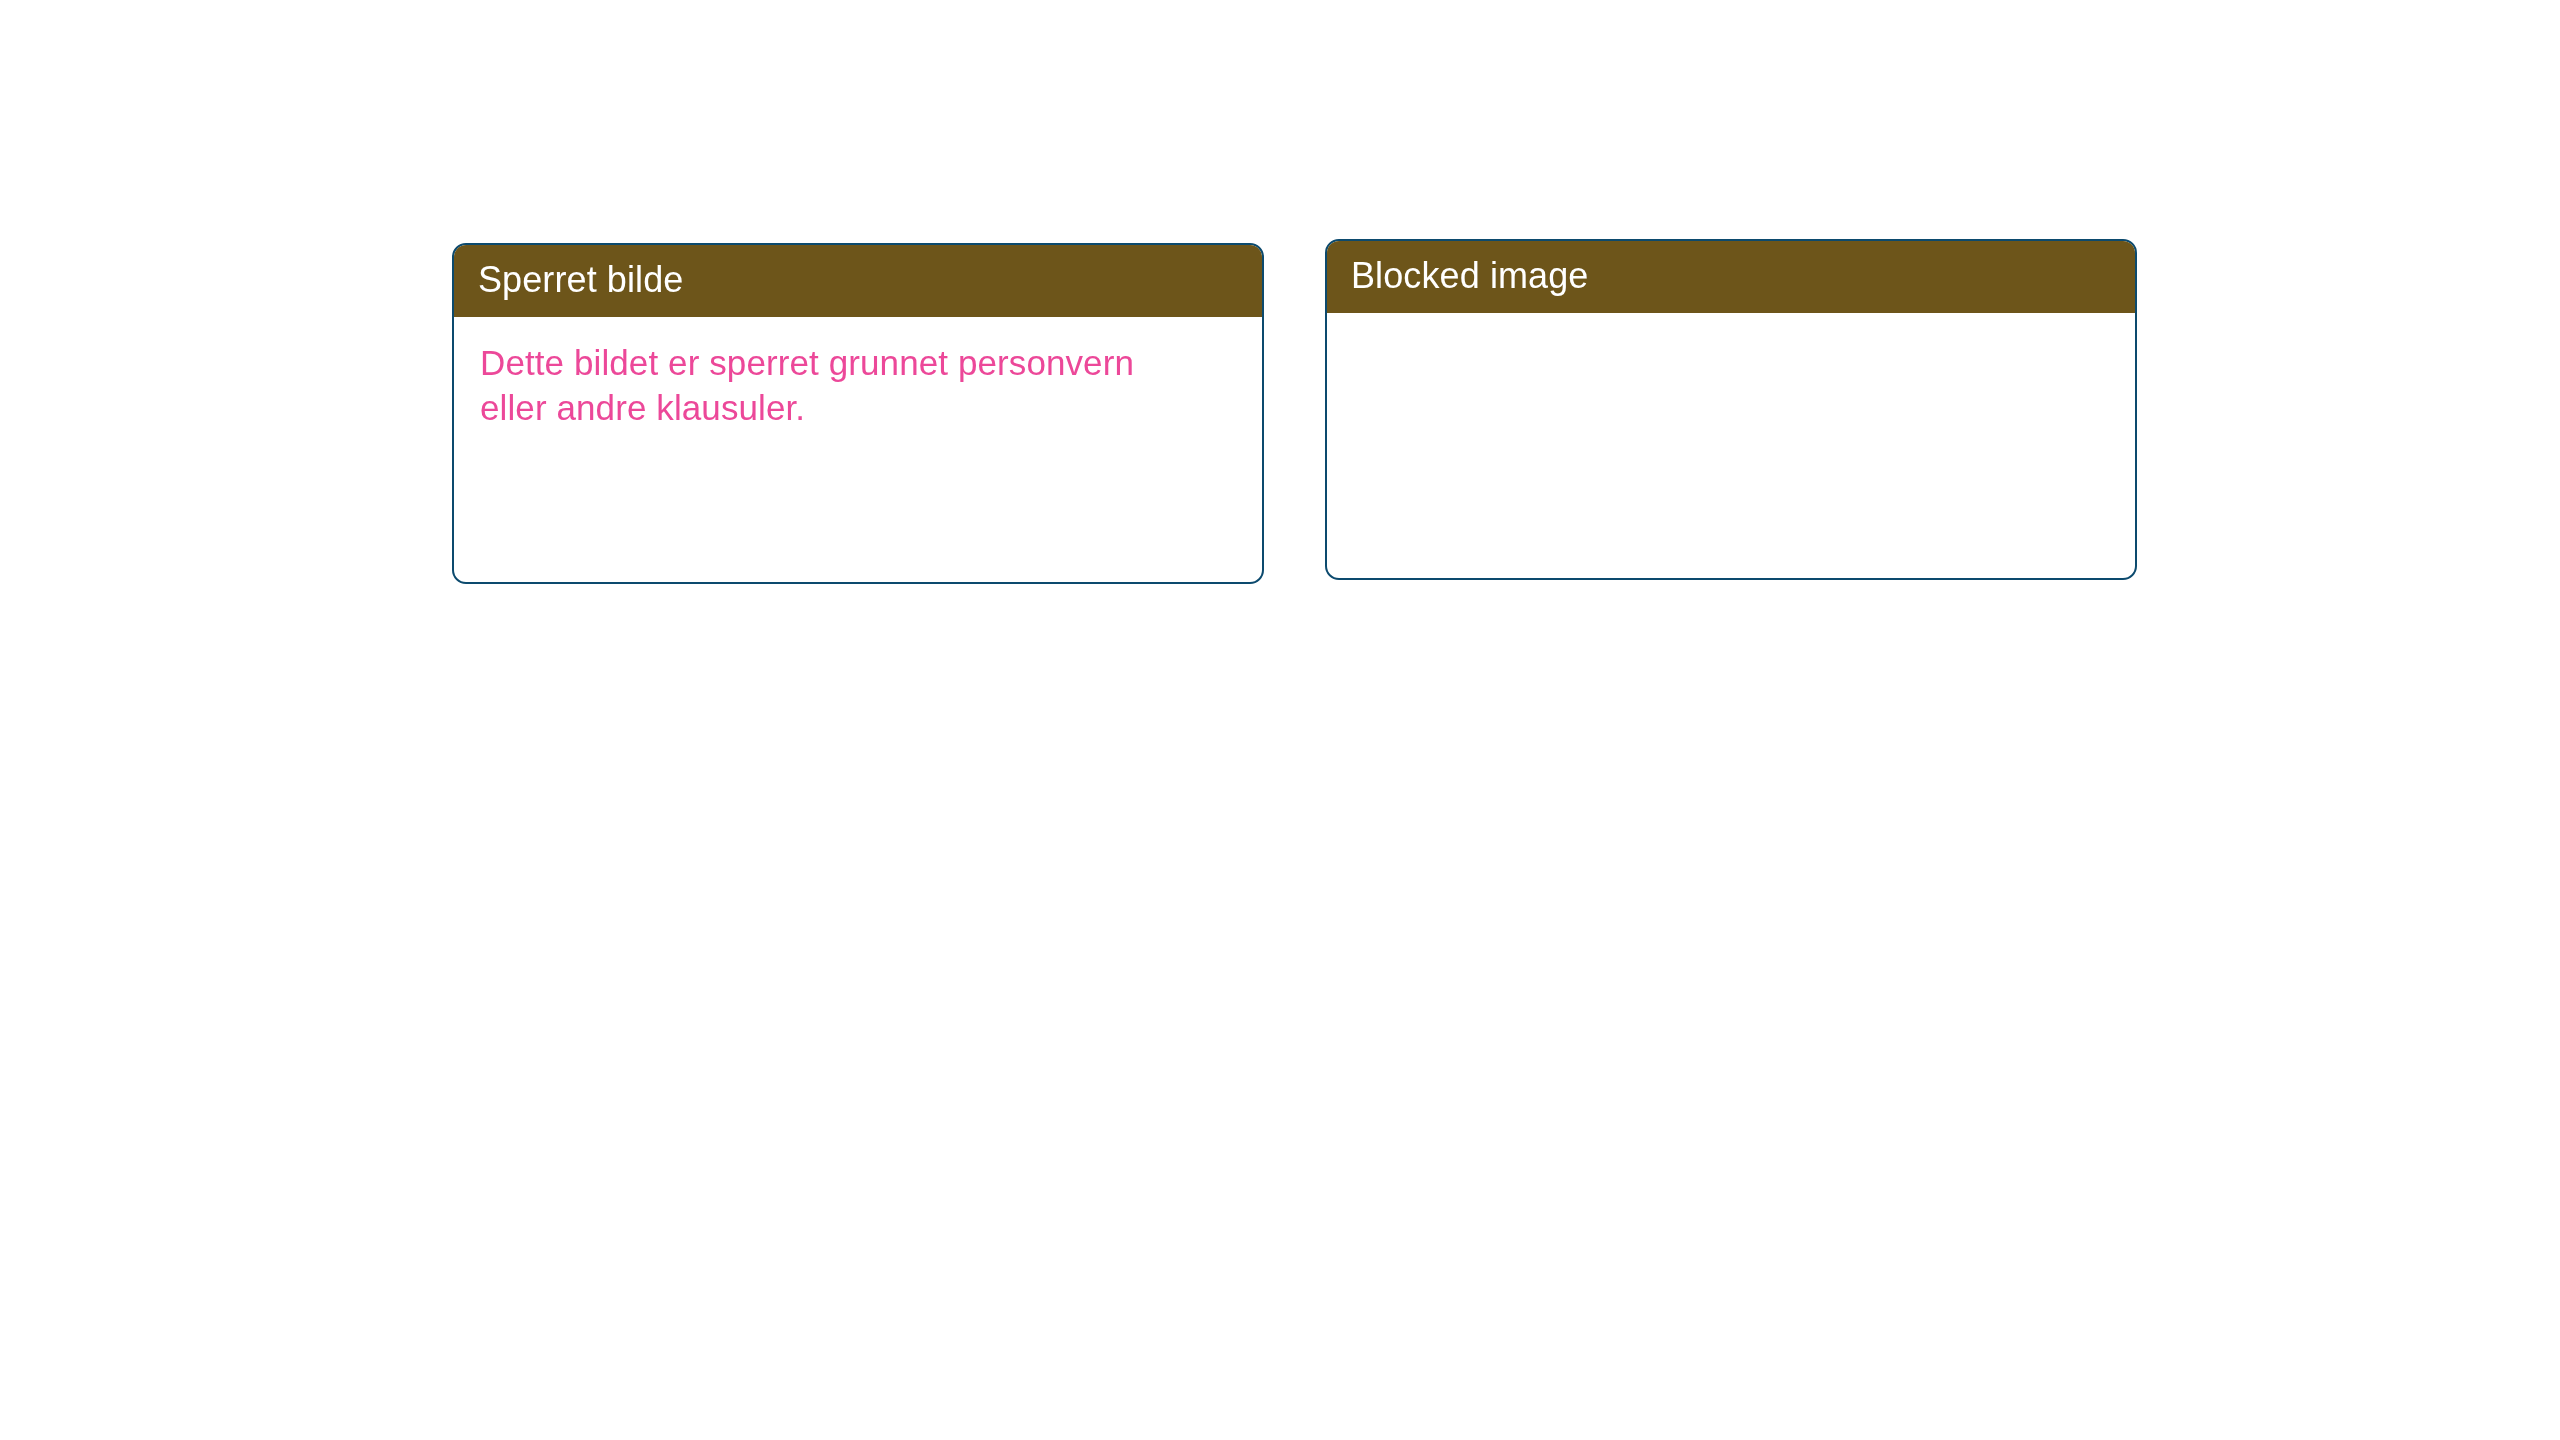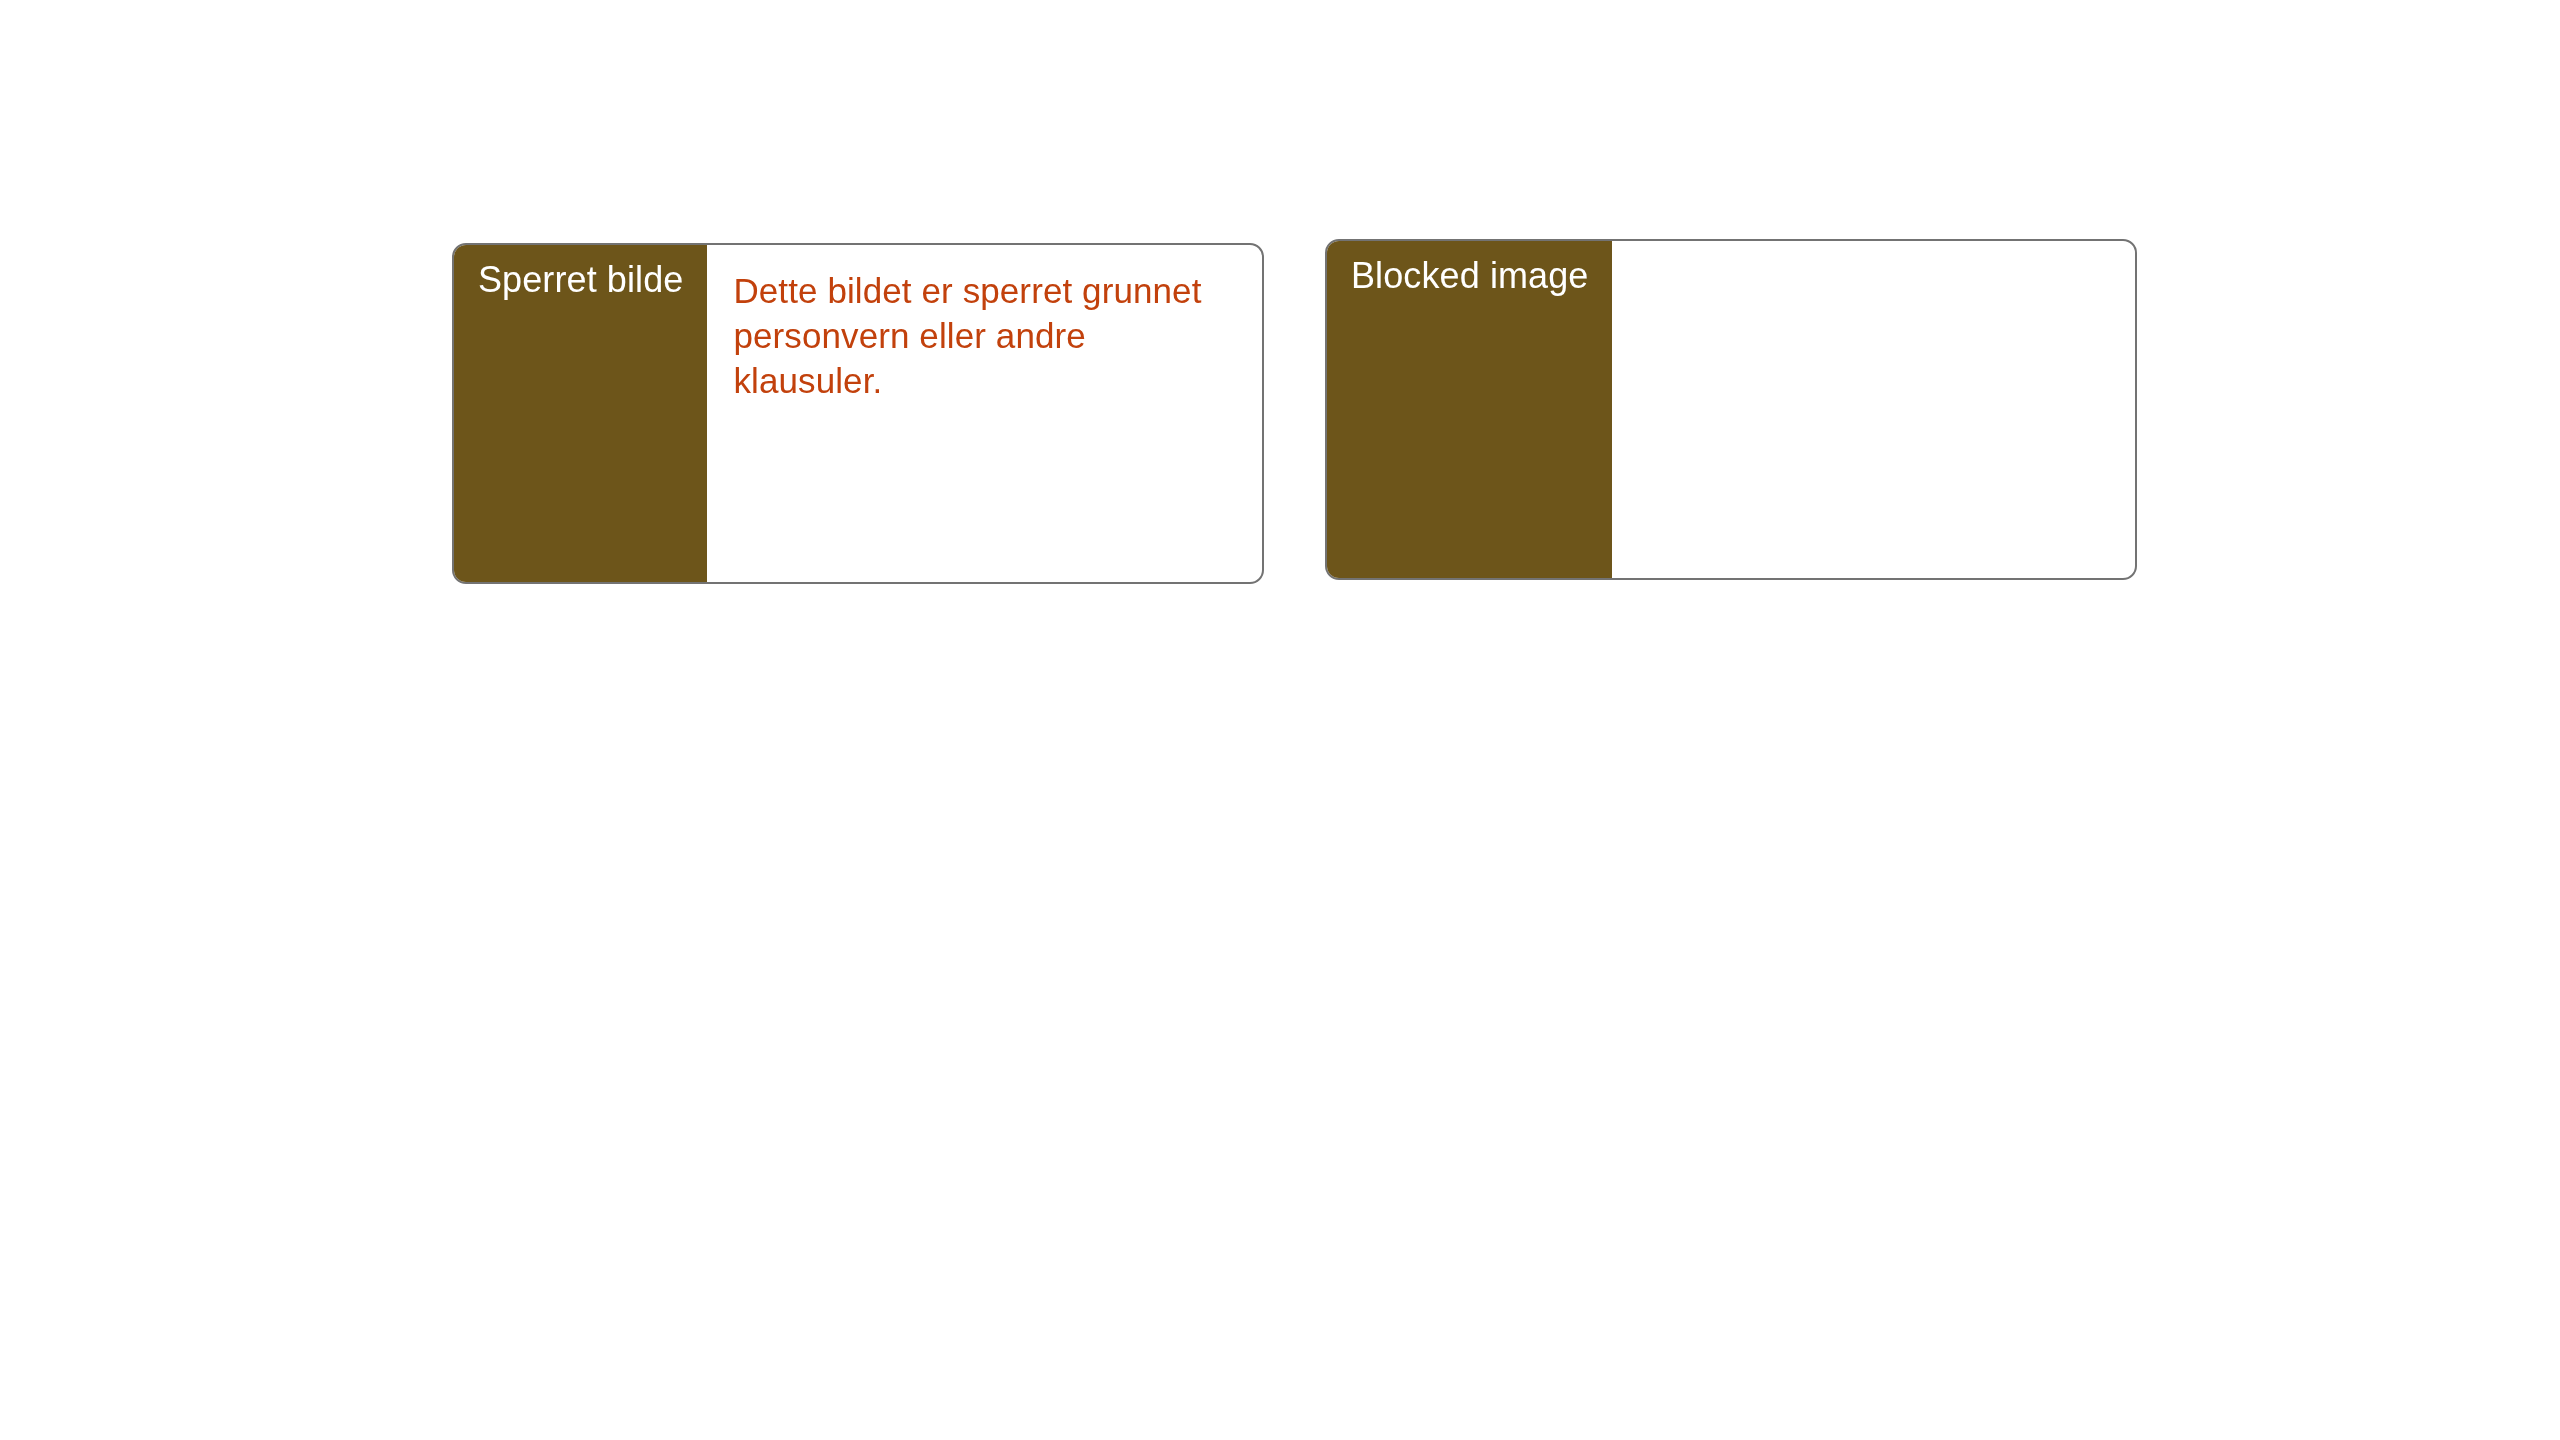--- a/index.html
+++ b/index.html
@@ -18,25 +18,25 @@
   .stage {
     position: relative;
     width: 2560px;
     height: 1440px;
   }
 
   .notice-card {
     position: absolute;
     box-sizing: border-box;
     background: #ffffff;
-    border: 2px solid #737373;
+    border: 2px solid #0c4a6e;
     border-radius: 14px;
     overflow: hidden;
     display: flex;
-    flex-direction: row;
+    flex-direction: column;
   }
 
   .card-no {
     left: 452px;
     top: 243px;
     width: 812px;
     height: 341px;
   }
 
   .card-en {
@@ -53,21 +53,21 @@
     font-size: 36px;
     line-height: 1;
     padding: 17px 24px 19px 24px;
     letter-spacing: 0.1px;
     white-space: nowrap;
   }
 
   .notice-body {
     flex: 1 1 auto;
     padding: 24px 26px 20px 26px;
-    color: #c2410c;
+    color: #ec4899;
     font-size: 35px;
     line-height: 1.28;
     letter-spacing: 0.1px;
   }
 
   .notice-body p {
     margin: 0;
     max-width: 100%;
   }
 

